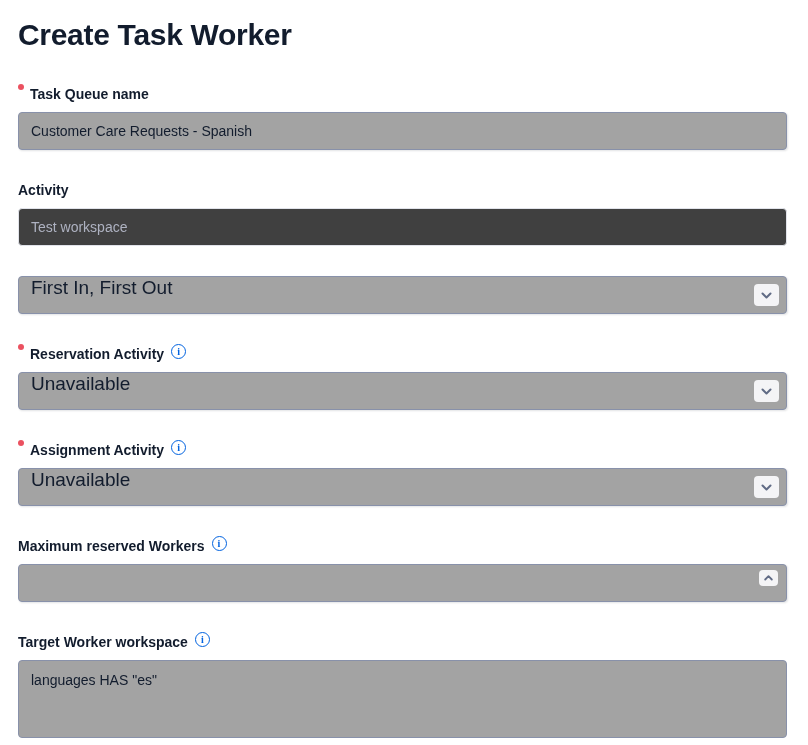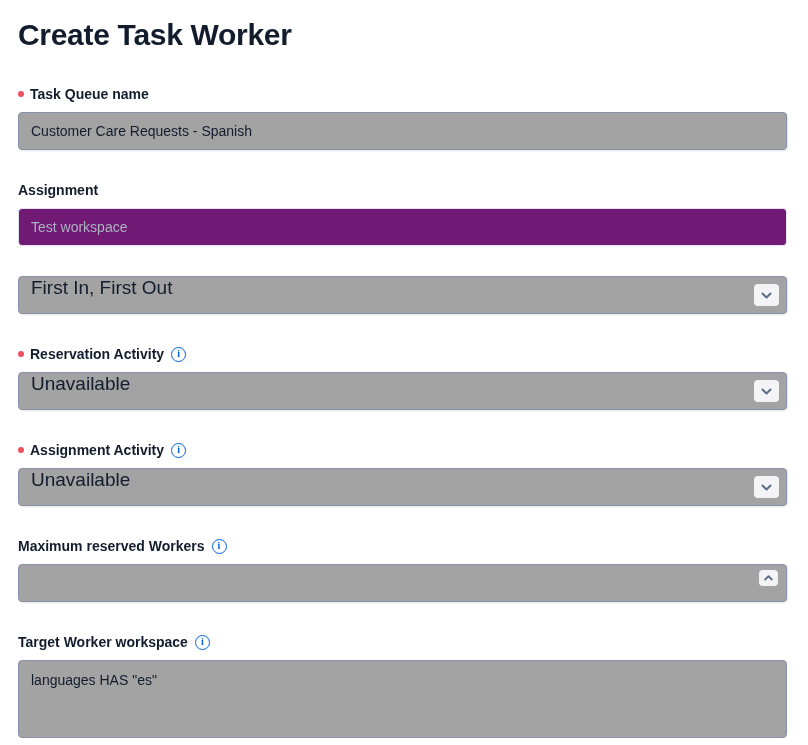--- a/index.html
+++ b/index.html
@@ -16,21 +16,20 @@
   .page-title {
     font-size: 30px;
     line-height: 38px;
     font-weight: bold;
     letter-spacing: -0.3px;
     color: #121C2D;
   }
   .field-group { margin-top: 30px; }
   .field-label {
     display: flex;
-    align-items: center;
     font-size: 14px;
     line-height: 20px;
     font-weight: bold;
     color: #121C2D;
     margin-bottom: 8px;
   }
   .required-dot {
     display: inline-block;
     width: 6px; height: 6px;
     border-radius: 50%;
@@ -69,21 +68,21 @@
     border: none; outline: none;
     background: transparent;
     border-radius: 4px;
     padding: 0 12px;
     font-family: inherit;
     font-size: 14px;
     color: #121C2D;
   }
   .control.disabled {
     border-color: #E1E3EA;
-    background: #701a75;
+    background: #404040;
     box-shadow: none;
   }
   .control.disabled .text-input { color: #AEB2C1; }
   .control.disabled .text-input::placeholder { color: #AEB2C1; opacity: 1; }
   .select-box {
     display: flex;
     align-items: flex-start;
     height: 100%;
     padding: 0 44px 0 12px;
     font-size: 19px;
@@ -148,21 +147,21 @@
       <span class="required-dot"></span>
       <span>Task Queue name</span>
     </div>
     <div class="control">
       <input class="text-input" type="text" value="Customer Care Requests - Spanish" style="">
     </div>
   </div>
 
   <div class="field-group">
     <div class="field-label">
-      <span>Assignment</span>
+      <span>Activity</span>
     </div>
     <div class="control disabled">
       <input class="text-input" type="text" disabled="" placeholder="Test workspace" style="">
     </div>
   </div>
 
   <div class="field-group">
     <div class="control">
       <div class="select-box">
         <span>First In, First Out</span>

